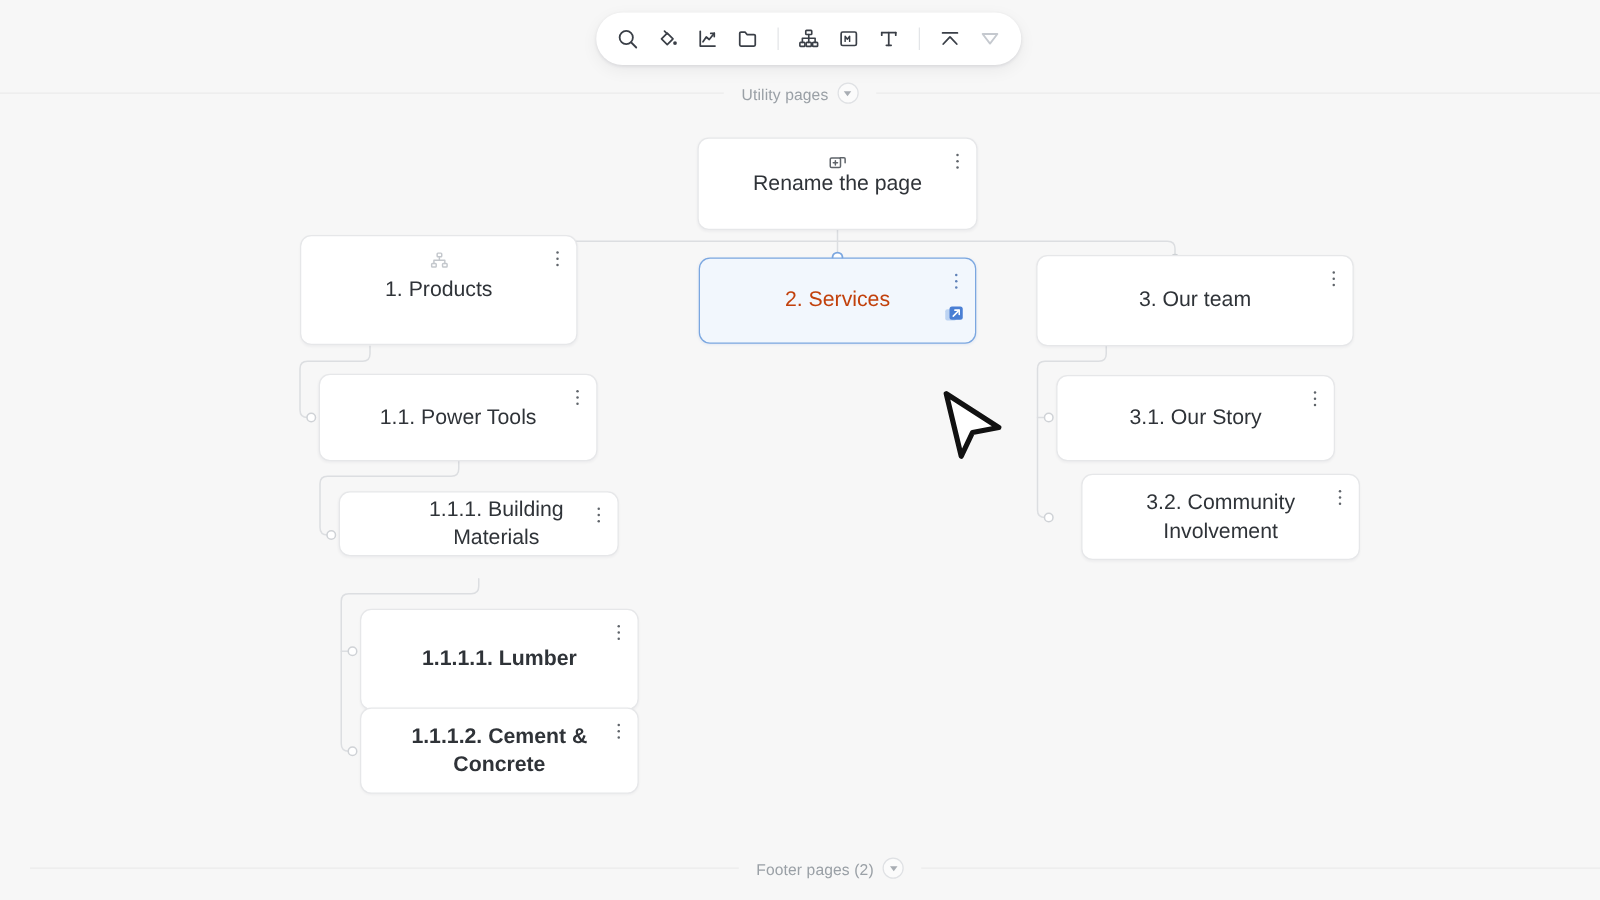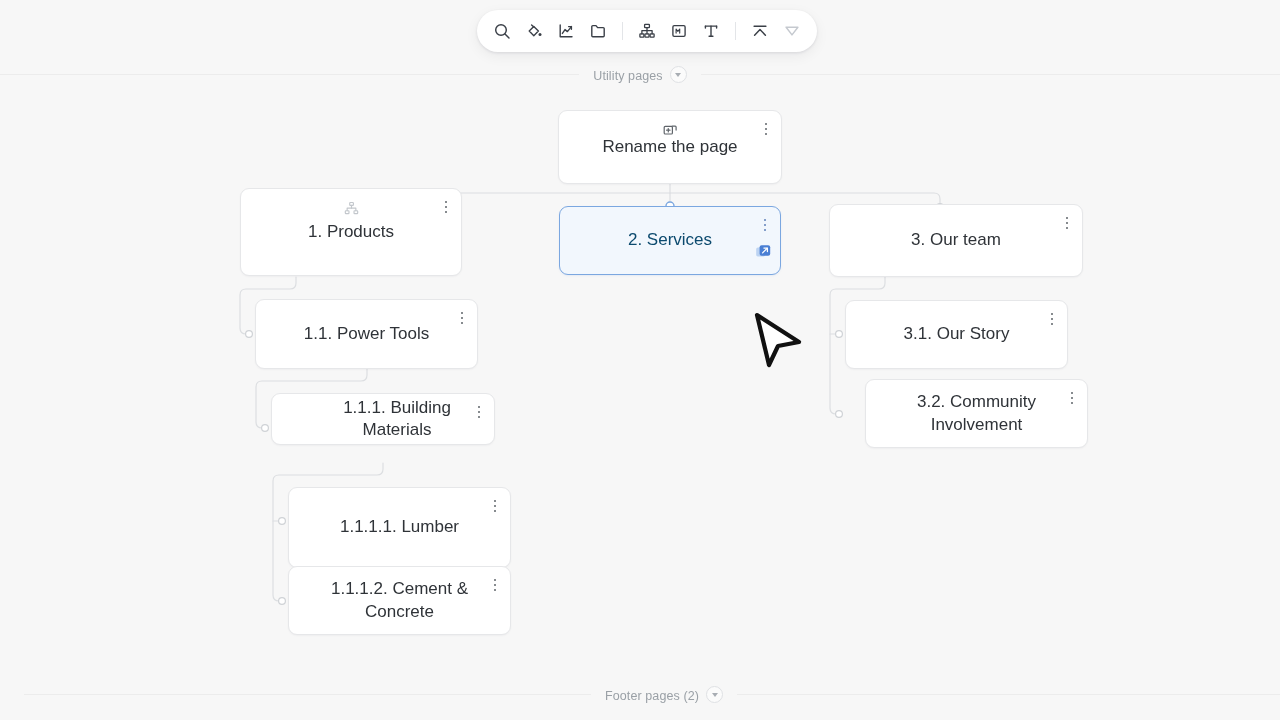--- a/index.html
+++ b/index.html
@@ -125,21 +125,21 @@
     line-height: 1.32;
     padding: 0 30px;
     pointer-events: none;
   }
 
   .node.selected {
     background: #f2f7fd;
     border: 1.5px solid #7ba7e0;
     box-shadow: 0 1px 2px rgba(74,127,212,.10);
   }
-  .node.selected .node-label { color: #0c4a6e; }
+  .node.selected .node-label { color: #c2410c; }
 
   
   .kebab {
     position: absolute;
     top: 8px; right: 7px;
     width: 16px; height: 20px;
     display: flex; flex-direction: column;
     align-items: center; justify-content: center;
     gap: 2.5px;
     cursor: pointer;
@@ -390,29 +390,29 @@
         </div>
       </div>
       <div class="node" style="left: 271px; top: 393px; width: 224px; height: 52px; padding-left: 28px;">
         <div class="node-label">1.1.1. Building Materials</div>
         <div class="kebab">
           <span></span>
           <span></span>
           <span></span>
         </div>
       </div>
-      <div class="node" style="left: 288px; top: 487px; width: 223px; height: 81px;">
+      <div class="node" style="left: 288px; top: 487px; width: 223px; height: 81px; font-weight: bold;">
         <div class="node-label">1.1.1.1. Lumber</div>
         <div class="kebab">
           <span></span>
           <span></span>
           <span></span>
         </div>
       </div>
-      <div class="node" style="left: 288px; top: 566px; width: 223px; height: 69px;">
+      <div class="node" style="left: 288px; top: 566px; width: 223px; height: 69px; font-weight: bold;">
         <div class="node-label">1.1.1.2. Cement &amp; Concrete</div>
         <div class="kebab">
           <span></span>
           <span></span>
           <span></span>
         </div>
       </div>
       <div class="node" style="left: 845px; top: 300px; width: 223px; height: 69px;">
         <div class="node-label">3.1. Our Story</div>
         <div class="kebab">

